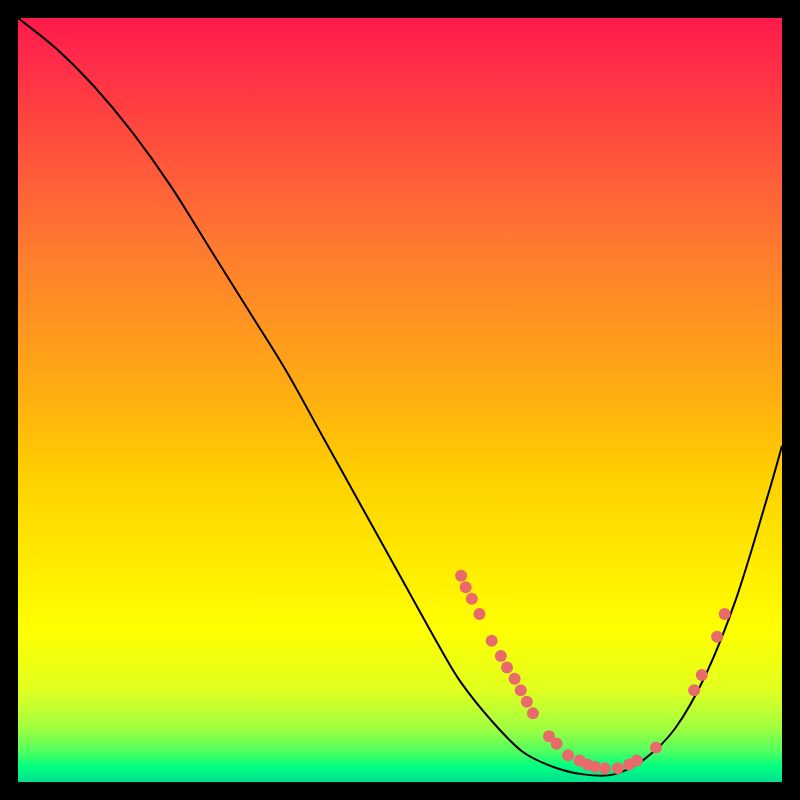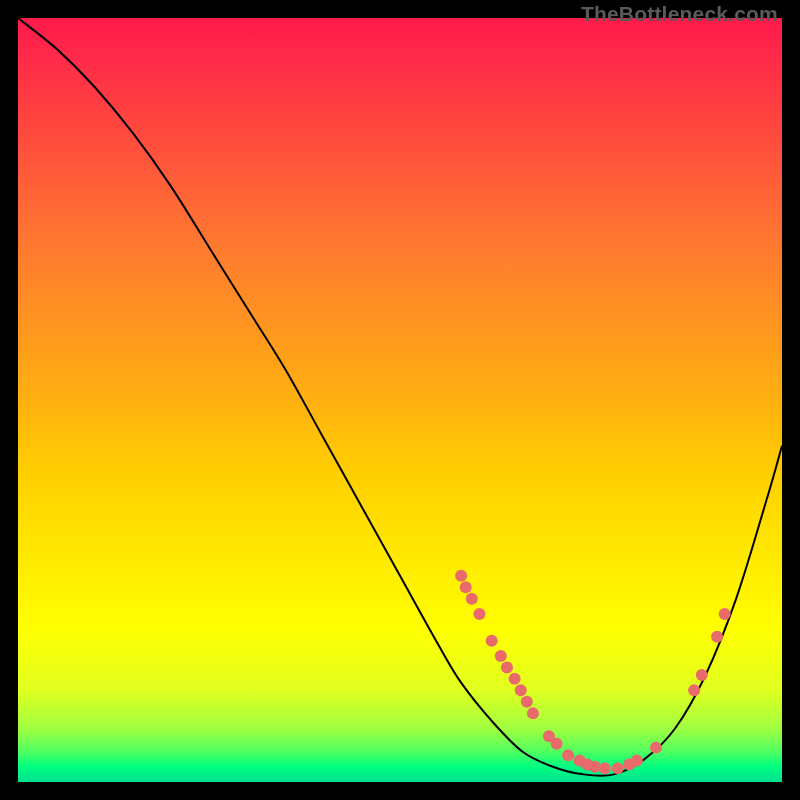--- a/index.html
+++ b/index.html
@@ -90,14 +90,13 @@
           <circle cx="611.20" cy="746.43" r="6" fill="#e86a6a"></circle>
           <circle cx="618.84" cy="742.61" r="6" fill="#e86a6a"></circle>
           <circle cx="637.94" cy="729.62" r="6" fill="#e86a6a"></circle>
           <circle cx="676.14" cy="672.32" r="6" fill="#e86a6a"></circle>
           <circle cx="683.78" cy="657.04" r="6" fill="#e86a6a"></circle>
           <circle cx="699.06" cy="618.84" r="6" fill="#e86a6a"></circle>
           <circle cx="706.70" cy="595.92" r="6" fill="#e86a6a"></circle>
         </g>
     </svg>
   </div>
-  <div class="watermark">TheBottleneck.com</div>
 </div>
 
 </body></html>

